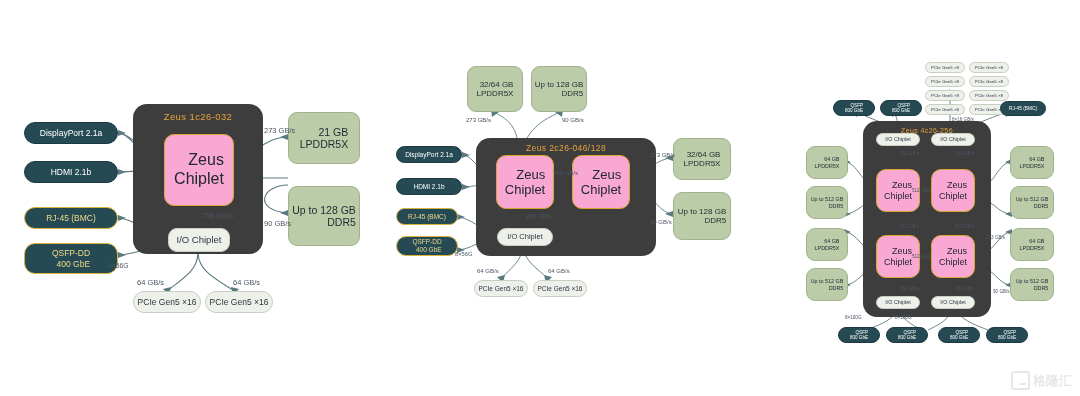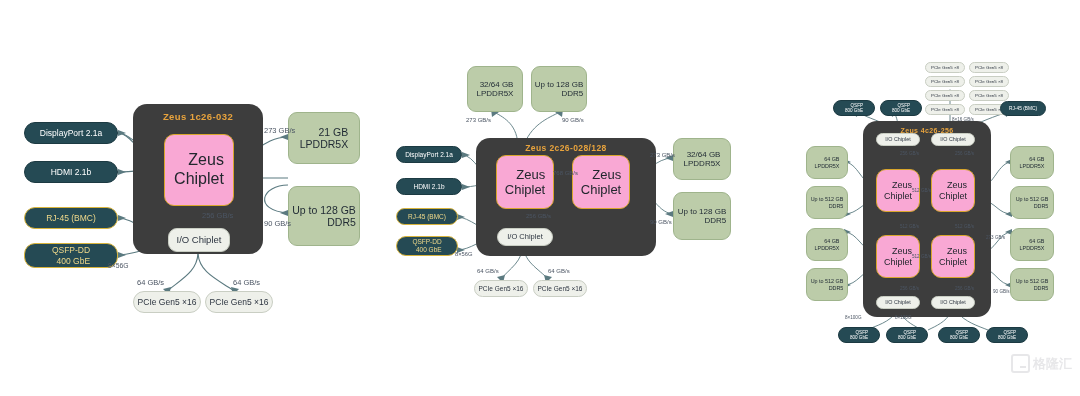--- a/index.html
+++ b/index.html
@@ -8,37 +8,37 @@
     background:#ffffff;
     font-family:"Liberation Sans","DejaVu Sans",sans-serif;
     color:#1f2933;
   }
   .canvas{position:absolute;inset:0;}
   
   .node{position:absolute;box-sizing:border-box;display:flex;align-items:center;
         justify-content:center;text-align:right;line-height:1.18;white-space:pre-line;}
   .pkg{background:#3d3d3d;border-radius:14px;}
   .pkg-title{position:absolute;left:0;right:0;text-align:center;color:#e8a33d;
-             font-weight:700;letter-spacing:.4px;}
+             font-weight:400;letter-spacing:.4px;}
   .chiplet{background:#f9a8d4;border:1px solid #d9a62c;border-radius:10px;
            color:#22272e;font-weight:400;}
   .io{background:#eef0ea;border:1px solid #c9cec3;border-radius:9px;color:#2c3440;}
   .mem{background:#bccca9;border:1px solid #9fb48c;border-radius:9px;color:#1f2933;}
   .io-teal{background:#254a54;border:1px solid #1c3a42;border-radius:11px;color:#ffffff;}
   .io-teal-gold{background:#254a54;border:1px solid #d8b43c;border-radius:11px;color:#f0d98a;}
   .pcie{background:#eef0ea;border:1px solid #c9cec3;border-radius:11px;color:#2c3440;}
   .lbl{position:absolute;color:#4b5563;white-space:nowrap;}
   svg.wires{position:absolute;inset:0;width:100%;height:100%;overflow:visible;}
   svg.wires path{fill:none;stroke:#5b7a80;stroke-width:1.1;}
   svg.wires .thin{stroke-width:.9;}
   
   .topstrip{position:absolute;left:0;top:0;width:100%;height:9px;overflow:hidden;
             text-align:center;color:#8d8d93;font-size:9px;opacity:.55;}
   
-  .wm{position:absolute;right:8px;bottom:23px;display:flex;align-items:center;gap:3px;
+  .wm{position:absolute;right:8px;bottom:6px;display:flex;align-items:center;gap:3px;
       opacity:.5;}
   .wm-mark{width:15px;height:15px;border:2px solid #d0d0d4;border-radius:3px;
            position:relative;}
   .wm-mark:after{content:"";position:absolute;right:2px;bottom:3px;width:6px;height:2px;
                  background:#d0d0d4;}
   .wm-text{font-size:13px;color:#d0d0d4;font-weight:700;
            font-family:"DejaVu Sans",sans-serif;}
 </style>
 </head>
 <body>
@@ -87,21 +87,21 @@
     <div class="pkg-title" style="left:133px;top:111px;width:130px;font-size:9.5px;">Zeus 1c26-032</div>
 
     <div class="node chiplet" style="left:164px;top:134px;width:70px;height:72px;font-size:16px;">Zeus
 Chiplet</div>
 
     <div class="node io" style="left:168px;top:228px;width:62px;height:24px;font-size:9.5px;">I/O Chiplet</div>
 
     <div class="node io-teal" style="left:24px;top:122px;width:94px;height:22px;font-size:8.5px;">DisplayPort 2.1a</div>
     <div class="node io-teal" style="left:24px;top:161px;width:94px;height:22px;font-size:8.5px;">HDMI 2.1b</div>
     <div class="node io-teal-gold" style="left:24px;top:207px;width:94px;height:22px;font-size:8.5px;">RJ-45 (BMC)</div>
-    <div class="node io-teal-gold" style="left:24px;top:243px;width:94px;height:25px;font-size:8.5px;">QSFP-DD
+    <div class="node io-teal-gold" style="left:24px;top:243px;width:94px;height:31px;font-size:8.5px;">QSFP-DD
 400 GbE</div>
 
     <div class="node mem" style="left:288px;top:112px;width:72px;height:52px;font-size:10.5px;">21 GB
 LPDDR5X</div>
     <div class="node mem" style="left:288px;top:186px;width:72px;height:60px;font-size:10.5px;">Up to 128 GB
 DDR5</div>
 
     <div class="node pcie" style="left:133px;top:291px;width:68px;height:22px;font-size:8.5px;">PCIe Gen5 ×16</div>
     <div class="node pcie" style="left:205px;top:291px;width:68px;height:22px;font-size:8.5px;">PCIe Gen5 ×16</div>
 
@@ -148,21 +148,21 @@
         <polygon points="673,211 665,214 673,217"></polygon>
         <polygon points="629,183 637,186 629,189"></polygon>
         <polygon points="520,208 523,202 526,208"></polygon>
         <polygon points="520,228 523,234 526,228"></polygon>
         <polygon points="497,277 503,283 505,275"></polygon>
         <polygon points="552,277 546,283 544,275"></polygon>
       </g>
     </svg>
 
     <div class="node pkg" style="left:476px;top:138px;width:180px;height:118px;"></div>
-    <div class="pkg-title" style="left:476px;top:143px;width:180px;font-size:8.5px;">Zeus 2c26-028/128</div>
+    <div class="pkg-title" style="left:476px;top:143px;width:180px;font-size:8.5px;">Zeus 2c26-046/128</div>
 
     <div class="node chiplet" style="left:496px;top:155px;width:58px;height:54px;font-size:13px;">Zeus
 Chiplet</div>
     <div class="node chiplet" style="left:572px;top:155px;width:58px;height:54px;font-size:13px;">Zeus
 Chiplet</div>
 
     <div class="node io" style="left:497px;top:228px;width:56px;height:18px;font-size:7.5px;">I/O Chiplet</div>
 
     <div class="node io-teal" style="left:396px;top:146px;width:66px;height:17px;font-size:6.5px;">DisplayPort 2.1a</div>
     <div class="node io-teal" style="left:396px;top:178px;width:66px;height:17px;font-size:6.5px;">HDMI 2.1b</div>

